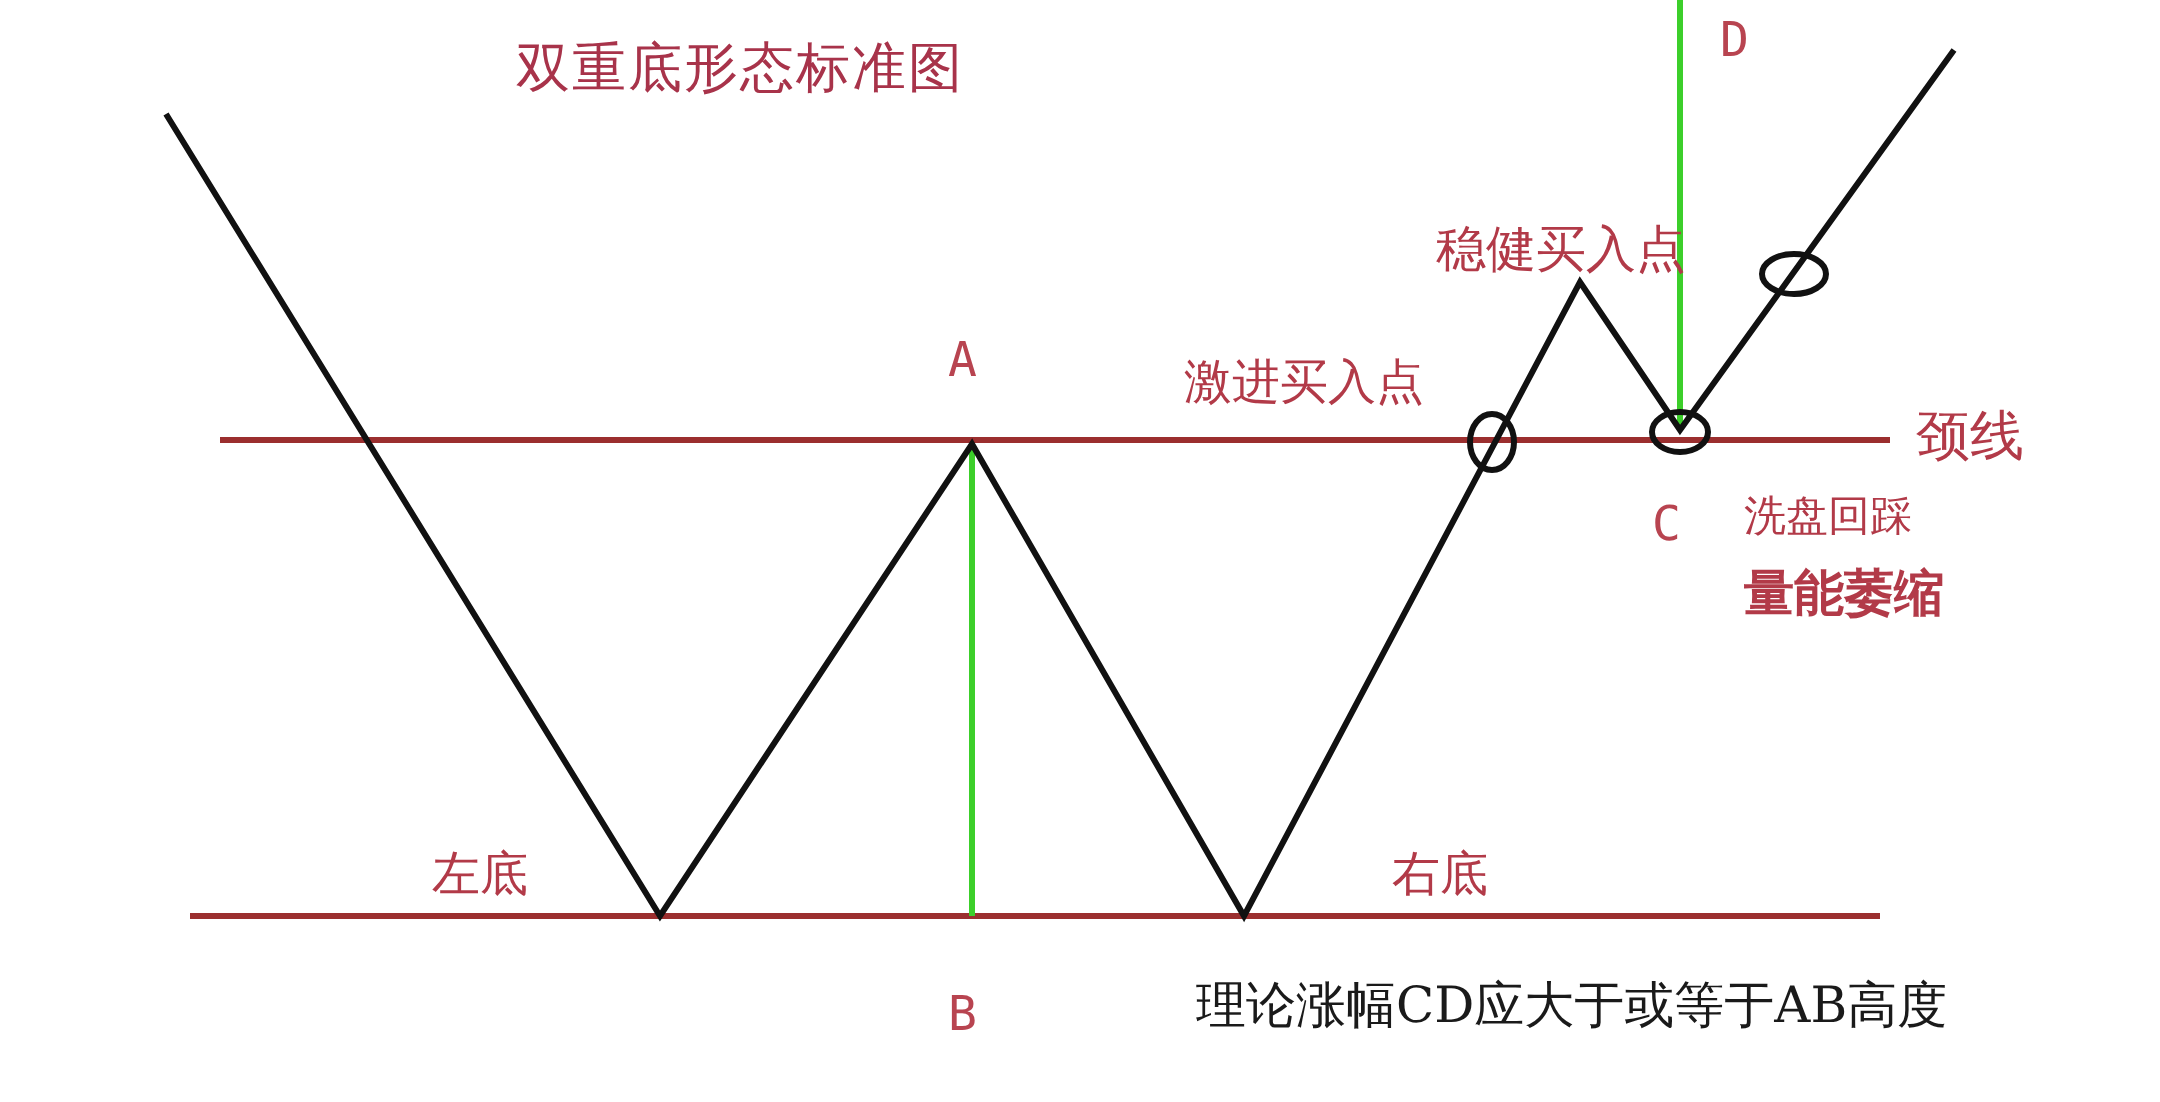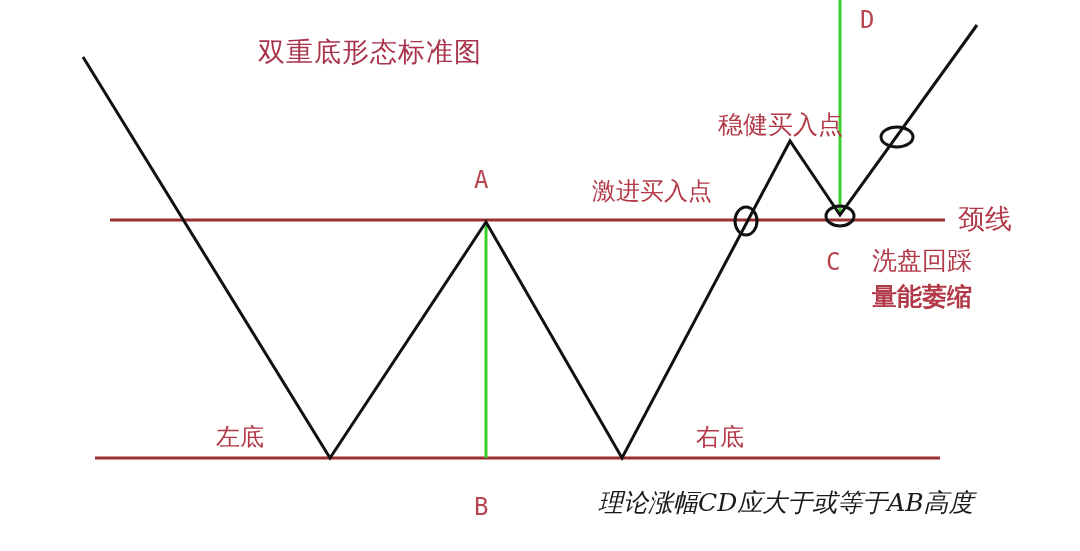--- a/index.html
+++ b/index.html
@@ -2,21 +2,21 @@
 <html><head>
 <meta charset="utf-8">
 <style>
   html, body { margin: 0; padding: 0; background: #ffffff; }
   body { width: 1080px; height: 551px; position: relative; overflow: hidden;
          font-family: "DejaVu Sans", sans-serif; }
   svg { position: absolute; left: 0; top: 0; }
   .lbl { position: absolute; white-space: nowrap; color: #b23a48; font-size: 24px; line-height: 1; }
   .title { font-size: 27px; color: #a8334a; letter-spacing: 1px; }
   .pt { font-family: "DejaVu Sans Mono", monospace; color: #b84450; font-size: 24px; }
-  .note { color: #1a1a1a; font-size: 25px; font-family: "DejaVu Serif", serif; font-style: italic; }
+  .note { color: #1a1a1a; font-size: 25px; font-family: "DejaVu Serif", serif; }
 </style>
 </head>
 <body>
 
 <svg width="1080" height="551" viewBox="0 0 1080 551">
 
   <line x1="95" y1="458" x2="940" y2="458" stroke="#9b2f2f" stroke-width="3"></line>
 
   <line x1="110" y1="220" x2="945" y2="220" stroke="#9b2f2f" stroke-width="3"></line>
 
@@ -24,27 +24,27 @@
 
   <line x1="840" y1="0" x2="840" y2="215" stroke="#3ccf2a" stroke-width="3"></line>
 
   <polyline points="83,57 330,458 486,222 622,458 790,141 840,215 977,25" fill="none" stroke="#111111" stroke-width="3" stroke-linejoin="miter"></polyline>
 
   <ellipse cx="746" cy="221" rx="11" ry="14" fill="none" stroke="#111" stroke-width="3"></ellipse>
   <ellipse cx="840" cy="216" rx="14" ry="10" fill="none" stroke="#111" stroke-width="3"></ellipse>
   <ellipse cx="897" cy="137" rx="16" ry="10" fill="none" stroke="#111" stroke-width="3"></ellipse>
 </svg>
 
-<div class="lbl title" style="left:258px;top:38px;">双重底形态标准图</div>
+<div class="lbl title" style="left:258px;top:21px;font-family:Liberation Serif, serif;">双重底形态标准图</div>
 
 <div class="lbl pt" style="left:474px;top:168px;">A</div>
 <div class="lbl pt" style="left:474px;top:495px;">B</div>
 <div class="lbl pt" style="left:826px;top:250px;">C</div>
 <div class="lbl pt" style="left:860px;top:8px;">D</div>
 
 <div class="lbl" style="left:216px;top:425px;">左底</div>
 <div class="lbl" style="left:696px;top:425px;">右底</div>
 <div class="lbl" style="left:958px;top:205px;font-size:27px;">颈线</div>
 <div class="lbl" style="left:592px;top:179px;">激进买入点</div>
 <div class="lbl" style="left:718px;top:112px;font-size:25px;">稳健买入点</div>
-<div class="lbl" style="left:872px;top:248px;font-size:25px;">洗盘回踩</div>
+<div class="lbl" style="left:872px;top:248px;font-size:21px;">洗盘回踩</div>
 <div class="lbl" style="left:872px;top:284px;font-size:25px;font-weight:bold;">量能萎缩</div>
 <div class="lbl note" style="left:598px;top:490px;">理论涨幅CD应大于或等于AB高度</div>
 
 </body></html>

